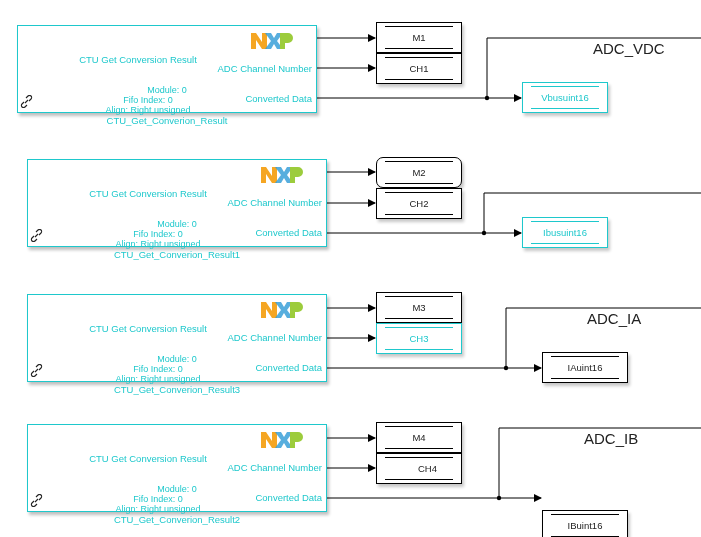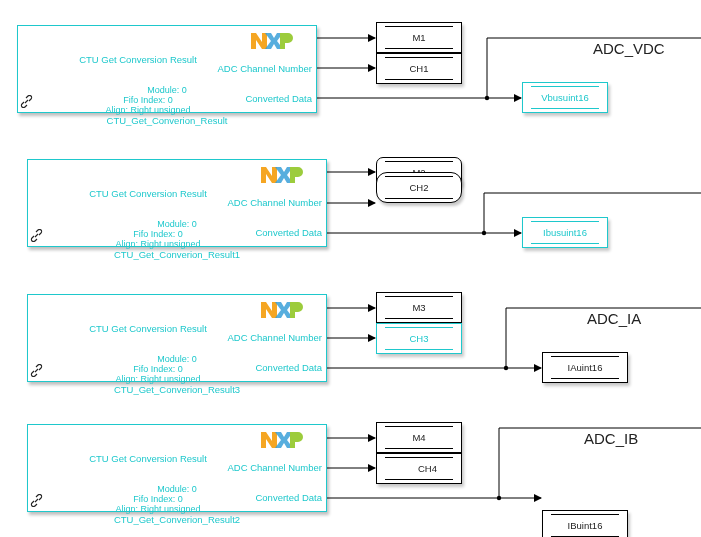--- a/index.html
+++ b/index.html
@@ -147,21 +147,21 @@
     <svg class="link-icon" viewBox="0 0 13 13">
       <path d="M5,8 L8,5 M6,3 l2,-2 a2,2 0 0 1 3,3 l-2,2 M7,10 l-2,2 a2,2 0 0 1 -3,-3 l2,-2" stroke="#222" stroke-width="1.1" fill="none"></path>
     </svg>
   </div>
   <div class="block-name" style="left:27px;top:514px;">CTU_Get_Converion_Result2</div>
 
   <div class="goto" style="left:376px;top:22px;">M1</div>
   <div class="goto" style="left:376px;top:53px;">CH1</div>
 
   <div class="goto" style="left:376px;top:157px;border-radius:7px;">M2</div>
-  <div class="goto" style="left:376px;top:172px;border-radius:11px;">CH2</div>
+  <div class="goto" style="left:376px;top:188px;">CH2</div>
 
   <div class="goto" style="left:376px;top:292px;">M3</div>
   <div class="goto sel" style="left:376px;top:323px;">CH3</div>
 
   <div class="goto" style="left:376px;top:422px;">M4</div>
   <div class="goto" style="left:376px;top:453px;padding-left:17px;">CH4</div>
 
   <div class="goto sel" style="left:522px;top:82px;">Vbusuint16</div>
   <div class="goto sel" style="left:522px;top:217px;">Ibusuint16</div>
   <div class="goto" style="left:542px;top:352px;">IAuint16</div>

